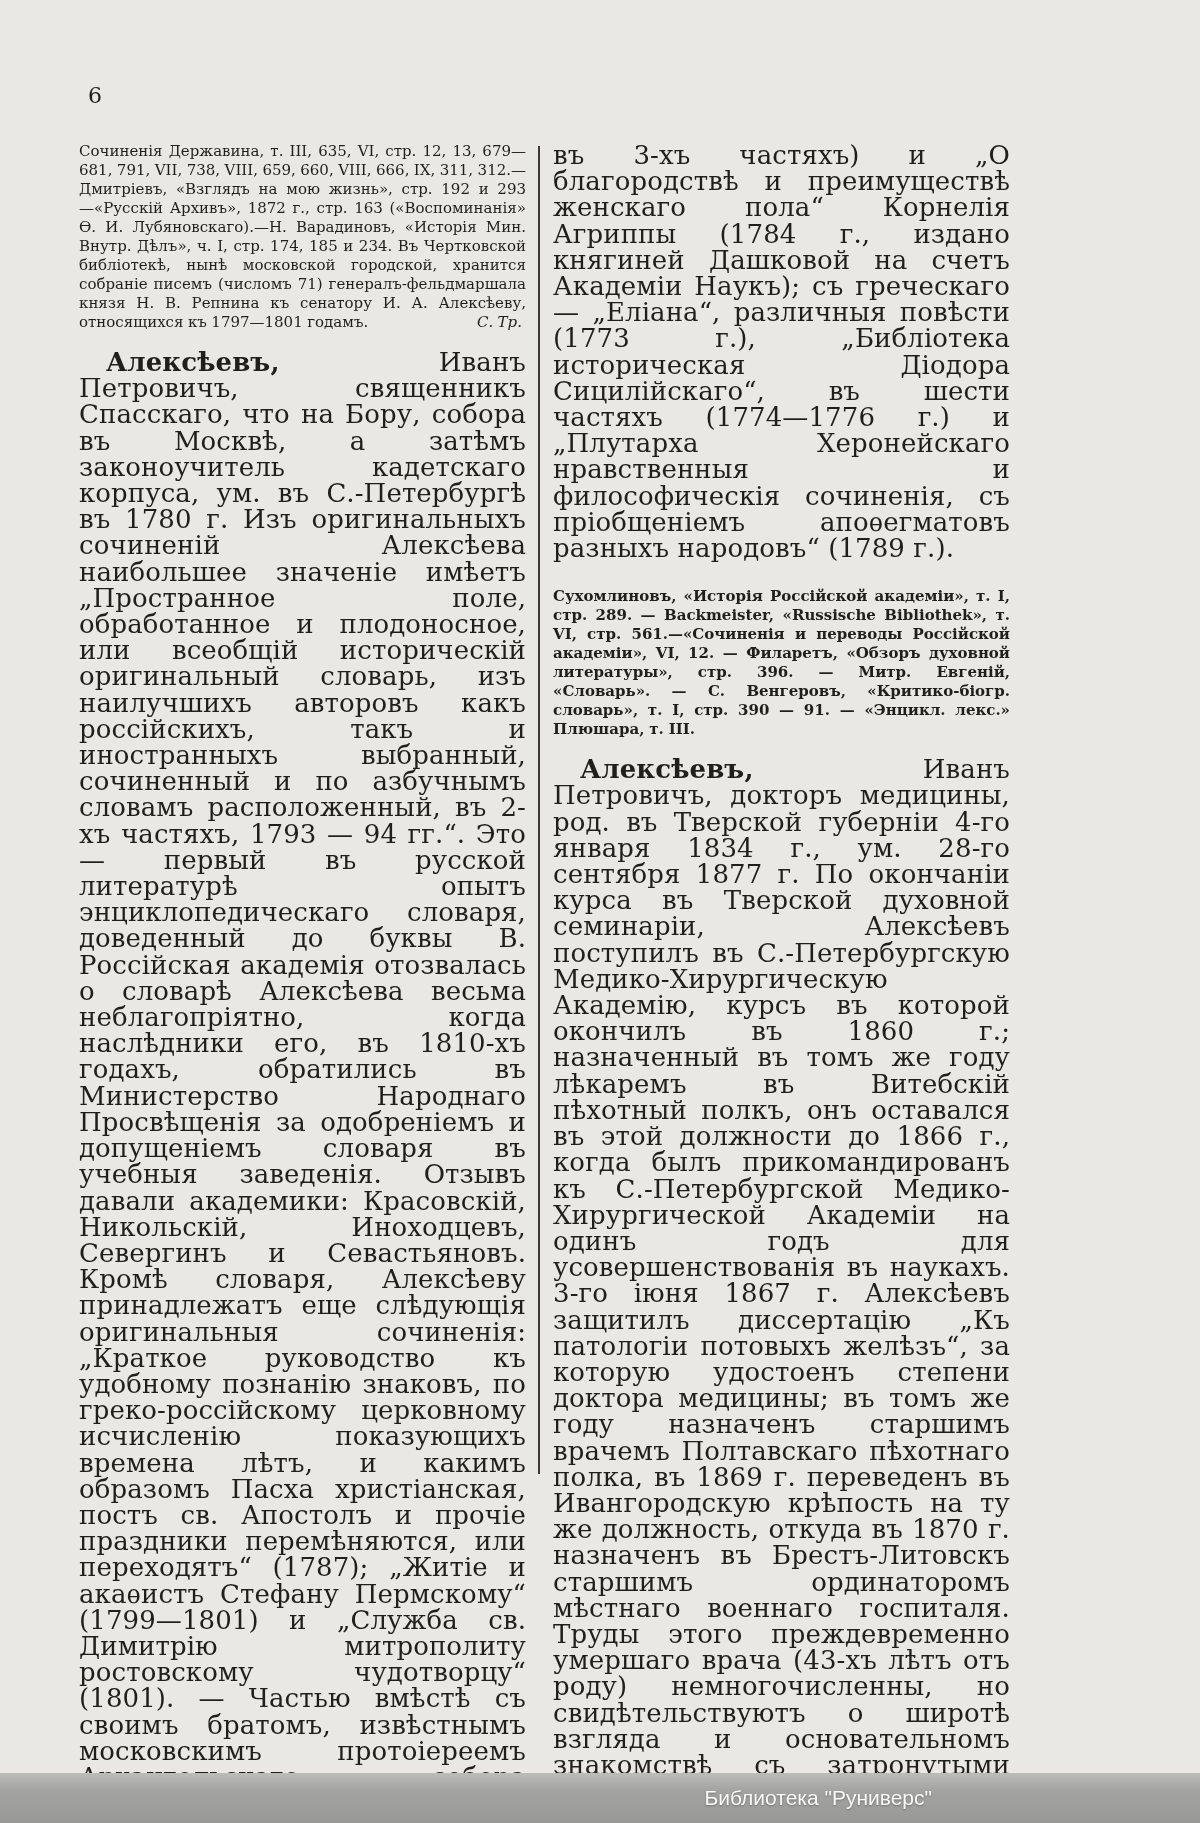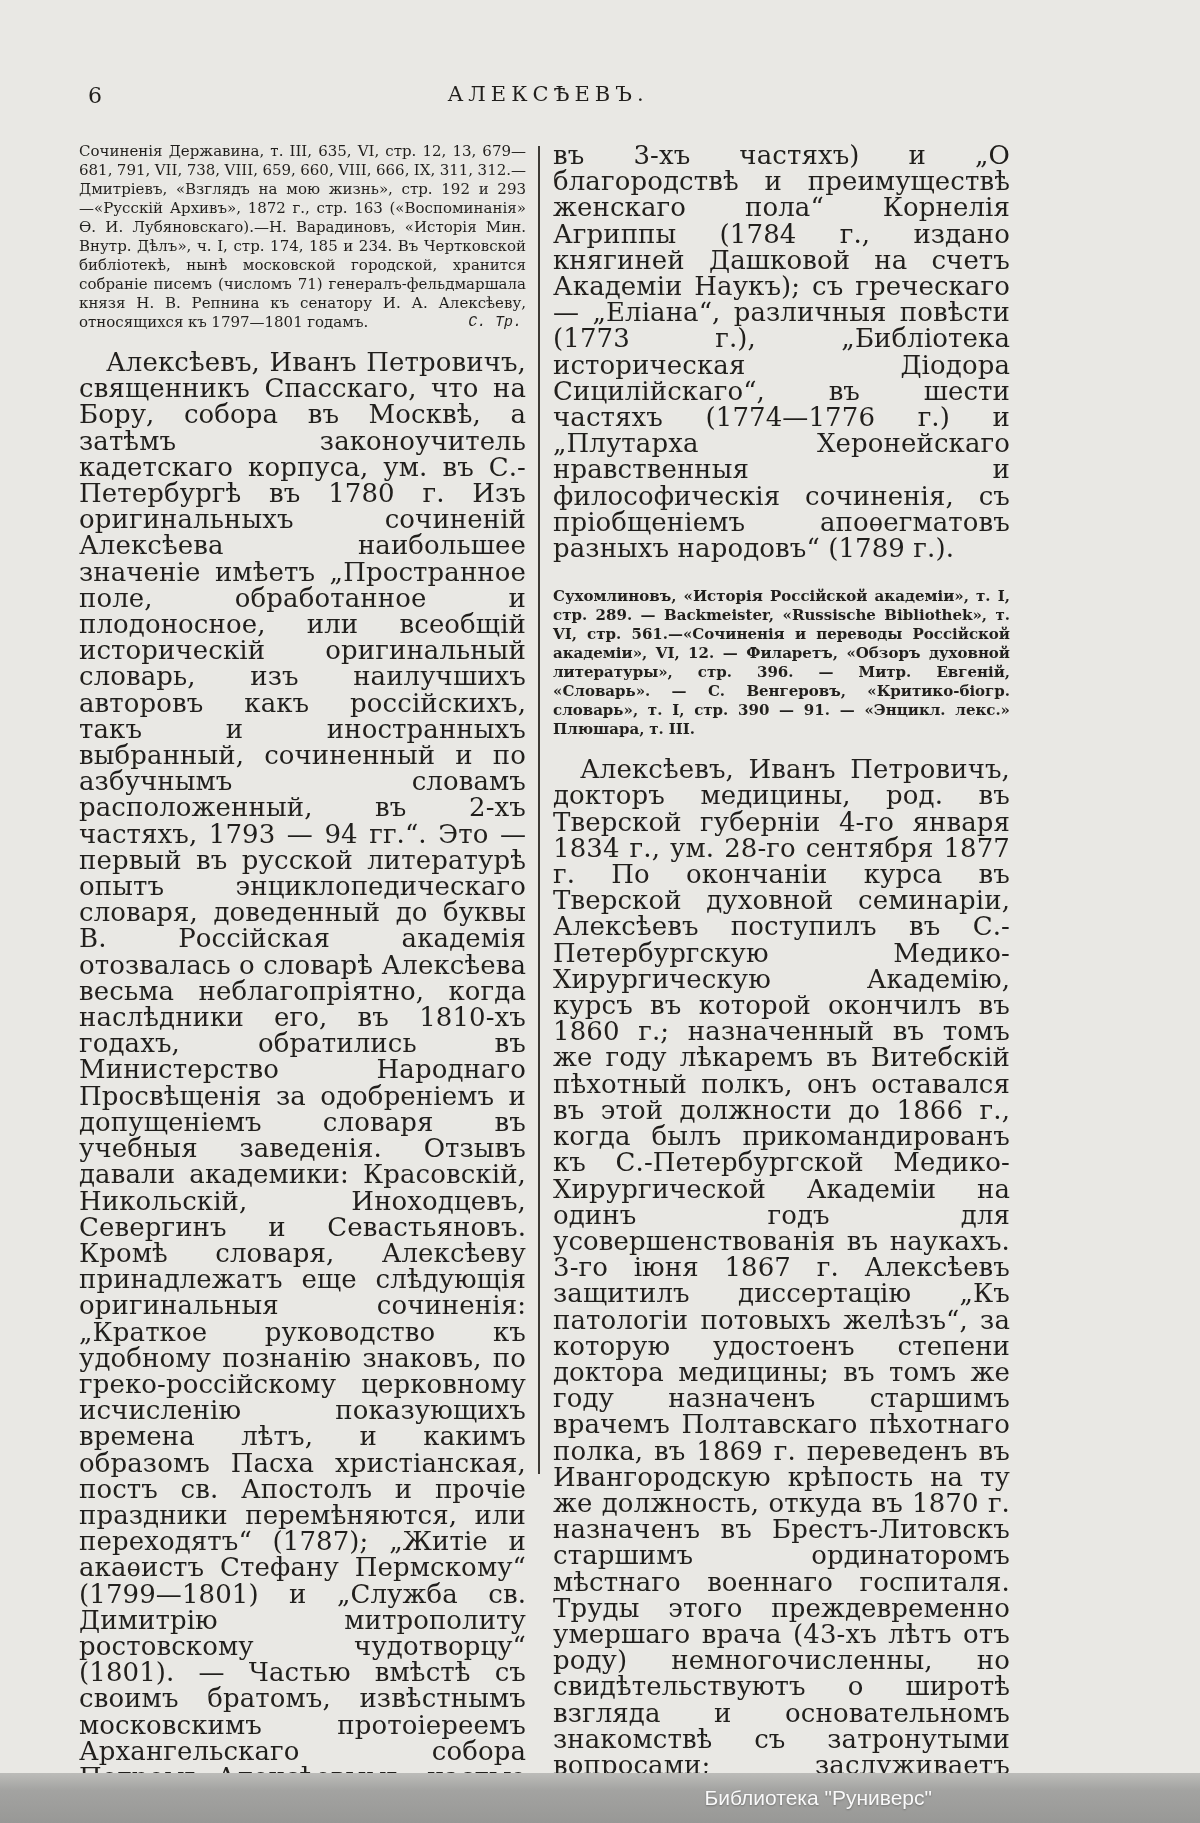--- a/index.html
+++ b/index.html
@@ -35,44 +35,43 @@
     width:2px; height:1328px;
     background:#3d3a35;
   }
 
   .small-text { font-size:15px;  line-height:19px;  word-spacing:-0.3px; }
   .body-text  { font-size:26px; line-height:26.2px; letter-spacing:0.1px; }
   .indent     { text-indent:27px; }
   .mt-md { margin-top:26px;font-weight:bold; }
   .mt-lg { margin-top:17px; }
 
-  .entry-name { font-weight:normal;margin-top:9px; }
+  .entry-name { font-weight:bold;margin-top:9px; }
   .entry-patronymic { }
-  .sig { float:right; font-style:italic; padding-right:4px;font-family:Liberation Mono, monospace; }
+  .sig { float:right; font-style:italic; padding-right:4px; }
 
   .footer-bar {
     position:absolute; left:0; bottom:0;
     width:100%; height:50px;
     background:linear-gradient(180deg, #bcbcb9 0%, #a3a3a1 35%, #989896 100%);
     display:flex; align-items:center; justify-content:flex-end;
     padding-right:268px;
     font-family:"Liberation Sans","DejaVu Sans",sans-serif;
     font-size:21px;
     color:var(--bar-text, #fafafa);
     text-shadow:0 1px 2px rgba(0,0,0,0.3);
   }
 </style>
 </head>
 <body>
 
 <div class="page">
 
   <header class="page-header">
     <span class="page-num">6</span>
-    <span class="running-head">АЛЕКСѢЕВЪ.</span>
   </header>
 
   <div class="col col-left">
     <p class="small-text"><span>Сочиненія Державина, т. III, 635, VI, стр. 12, 13, 679—681, 791, VII, 738, VIII, 659, 660, VIII, 666, IX, 311, 312.—Дмитріевъ, «Взглядъ на мою жизнь», стр. 192 и 293 —«Русскій Архивъ», 1872 г., стр. 163 («Воспоминанія» Ѳ. И. Лубяновскаго).—Н. Варадиновъ, «Исторія Мин. Внутр. Дѣлъ», ч. I, стр. 174, 185 и 234. Въ Чертковской библіотекѣ, нынѣ московской городской, хранится собраніе писемъ (числомъ 71) генералъ-фельдмаршала князя Н. В. Репнина къ сенатору И. А. Алексѣеву, относящихся къ 1797—1801 годамъ.</span> <span class="sig">С. Тр.</span></p>
 
     <p class="body-text indent mt-lg"><span class="entry-name">Алексѣевъ,</span> <span class="entry-patronymic">Иванъ Петровичъ,</span> <span>священникъ Спасскаго, что на Бору, собора въ Москвѣ, а затѣмъ законоучитель кадетскаго корпуса, ум. въ С.-Петербургѣ въ 1780 г. Изъ оригинальныхъ сочиненій Алексѣева наибольшее значеніе имѣетъ „Пространное поле, обработанное и плодоносное, или всеобщій историческій оригинальный словарь, изъ наилучшихъ авторовъ какъ россійскихъ, такъ и иностранныхъ выбранный, сочиненный и по азбучнымъ словамъ расположенный, въ 2-хъ частяхъ, 1793 — 94 гг.“. Это — первый въ русской литературѣ опытъ энциклопедическаго словаря, доведенный до буквы В. Россійская академія отозвалась о словарѣ Алексѣева весьма неблагопріятно, когда наслѣдники его, въ 1810-хъ годахъ, обратились въ Министерство Народнаго Просвѣщенія за одобреніемъ и допущеніемъ словаря въ учебныя заведенія. Отзывъ давали академики: Красовскій, Никольскій, Иноходцевъ, Севергинъ и Севастьяновъ. Кромѣ словаря, Алексѣеву принадлежатъ еще слѣдующія оригинальныя сочиненія: „Краткое руководство къ удобному познанію знаковъ, по греко-россійскому церковному исчисленію показующихъ времена лѣтъ, и какимъ образомъ Пасха христіанская, постъ св. Апостолъ и прочіе праздники перемѣняются, или переходятъ“ (1787); „Житіе и акаѳистъ Стефану Пермскому“ (1799—1801) и „Служба св. Димитрію митрополиту ростовскому чудотворцу“ (1801). — Частью вмѣстѣ съ своимъ братомъ, извѣстнымъ московскимъ протоіереемъ Архангельскаго собора Петромъ Алексѣевымъ, частью одинъ, Иванъ Алексѣевъ перевелъ шесть сочиненій съ латинскаго и греческаго языковъ, а именно: съ латинскаго—„Валерія Максима изреченій и дѣлъ достопамятныхъ девять книгъ“ (1772 г., въ двухъ частяхъ), „Варнавы Бриссонія, перваго въ Парижѣ сенатора, о персидскомъ царствѣ“ (1781 г.,</span></p>
   </div>
 
   <div class="divider"></div>
 

